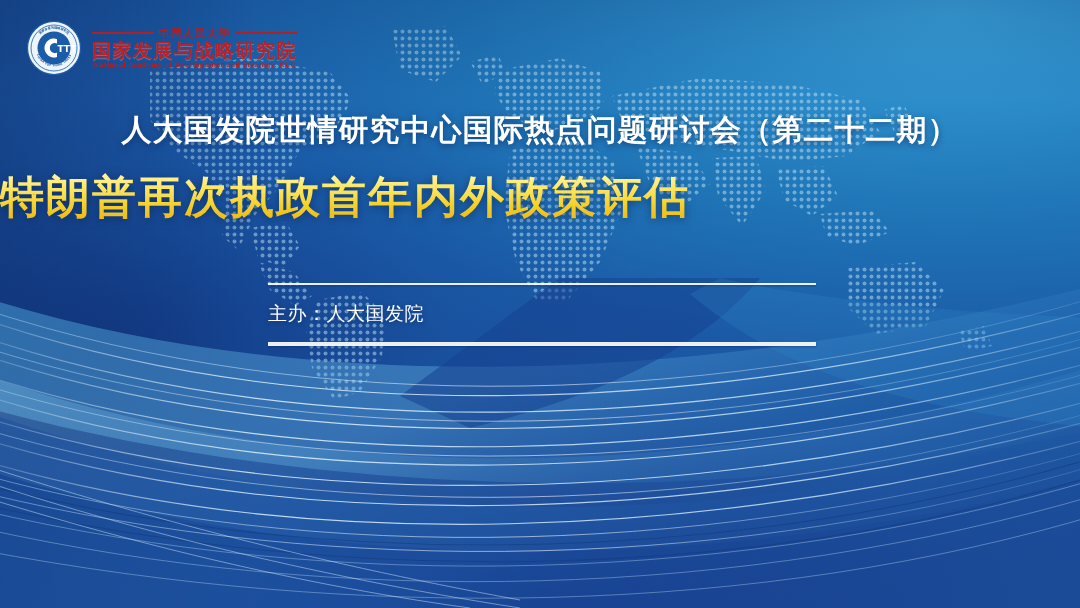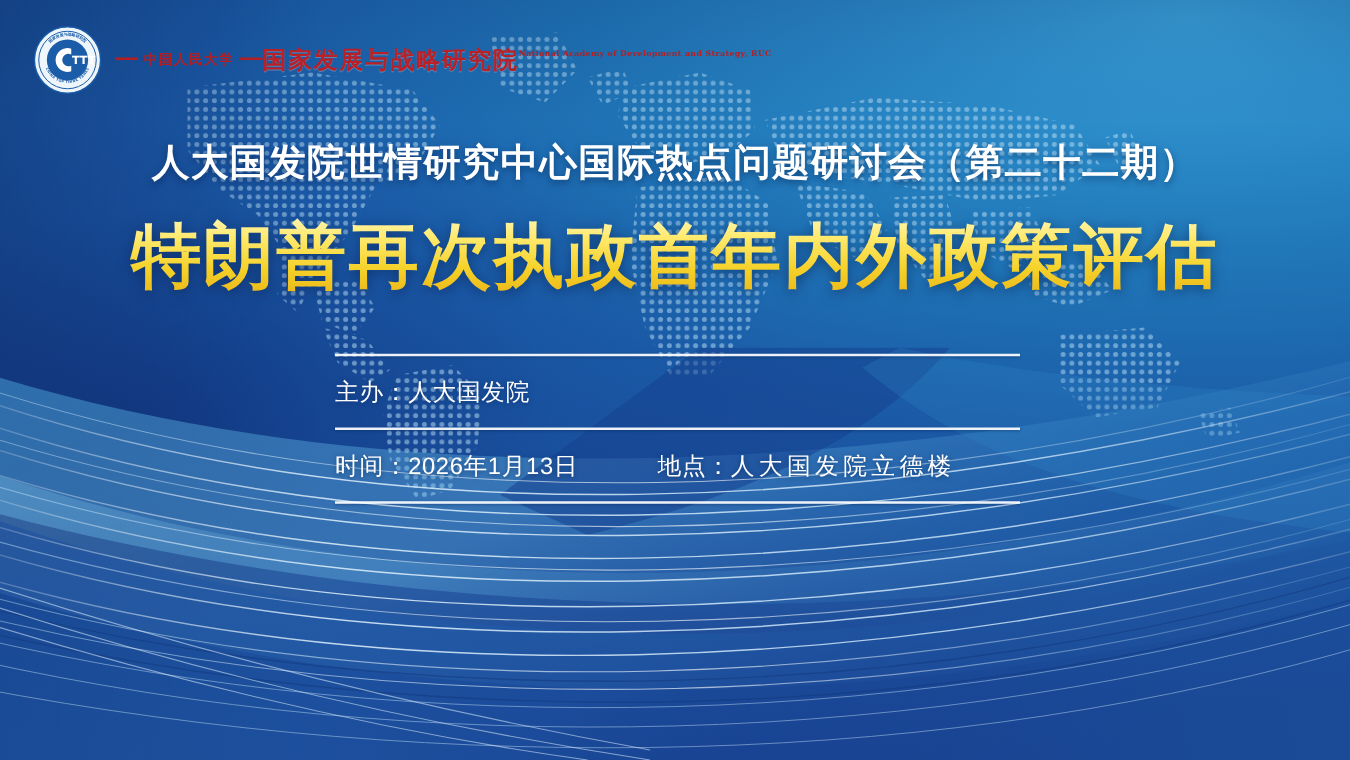--- a/index.html
+++ b/index.html
@@ -61,21 +61,22 @@
   }
   .seal {
     position: relative;
     width: 56px; height: 56px;
     flex: 0 0 auto;
   }
   .seal svg { display:block; }
 
   .wordmark {
     position: relative;
-    display: flex; flex-direction: row;
+    display: flex; flex-direction: column;
+    align-items: center;
     line-height: 1;
   }
   .wm-top {
     display: flex; align-items: center; gap: 5px;
     width: 100%;
     justify-content: center;
     margin-bottom: 2px;
   }
   .wm-rule {
     flex: 1 1 auto;
@@ -119,22 +120,21 @@
     font-weight: 700;
     color: #ffffff;
     letter-spacing: 1px;
     z-index: 5;
     text-shadow: 0 2px 6px rgba(6,32,80,0.55);
     white-space: nowrap;
   }
   .title-sub {
     position: absolute;
     left: 0; right: 0; top: 168px;
-    text-align: center;
-    font-size: 56px;
+    font-size: 44px;
     font-weight: 700;
     letter-spacing: 2px;
     z-index: 5;
     white-space: nowrap;
     background: linear-gradient(180deg, #fff9c4 0%, #ffe96b 30%, #f5d129 62%, #e8ae14 100%);
     -webkit-background-clip: text;
     background-clip: text;
     color: transparent;
     -webkit-text-fill-color: transparent;
     filter: drop-shadow(0 2px 5px rgba(6,32,80,0.6));
@@ -336,26 +336,18 @@
     <div class="info-rule"></div>
 
     <div class="info-row">
       <div class="info-cell-a">
         <span>主办：</span><span>人大国发院</span>
       </div>
     </div>
 
     <div class="info-rule"></div>
 
-    <div class="info-row">
-      <div class="info-cell-a">
-        <span>时间：</span><span>2026年1月13日</span>
-      </div>
-      <div class="info-cell-b">
-        <span>地点：</span><span class="sp-wide">人大国发院立德楼</span>
-      </div>
-    </div>
 
     <div class="info-rule"></div>
 
   </div>
 
 </div>
 
 </body></html>

